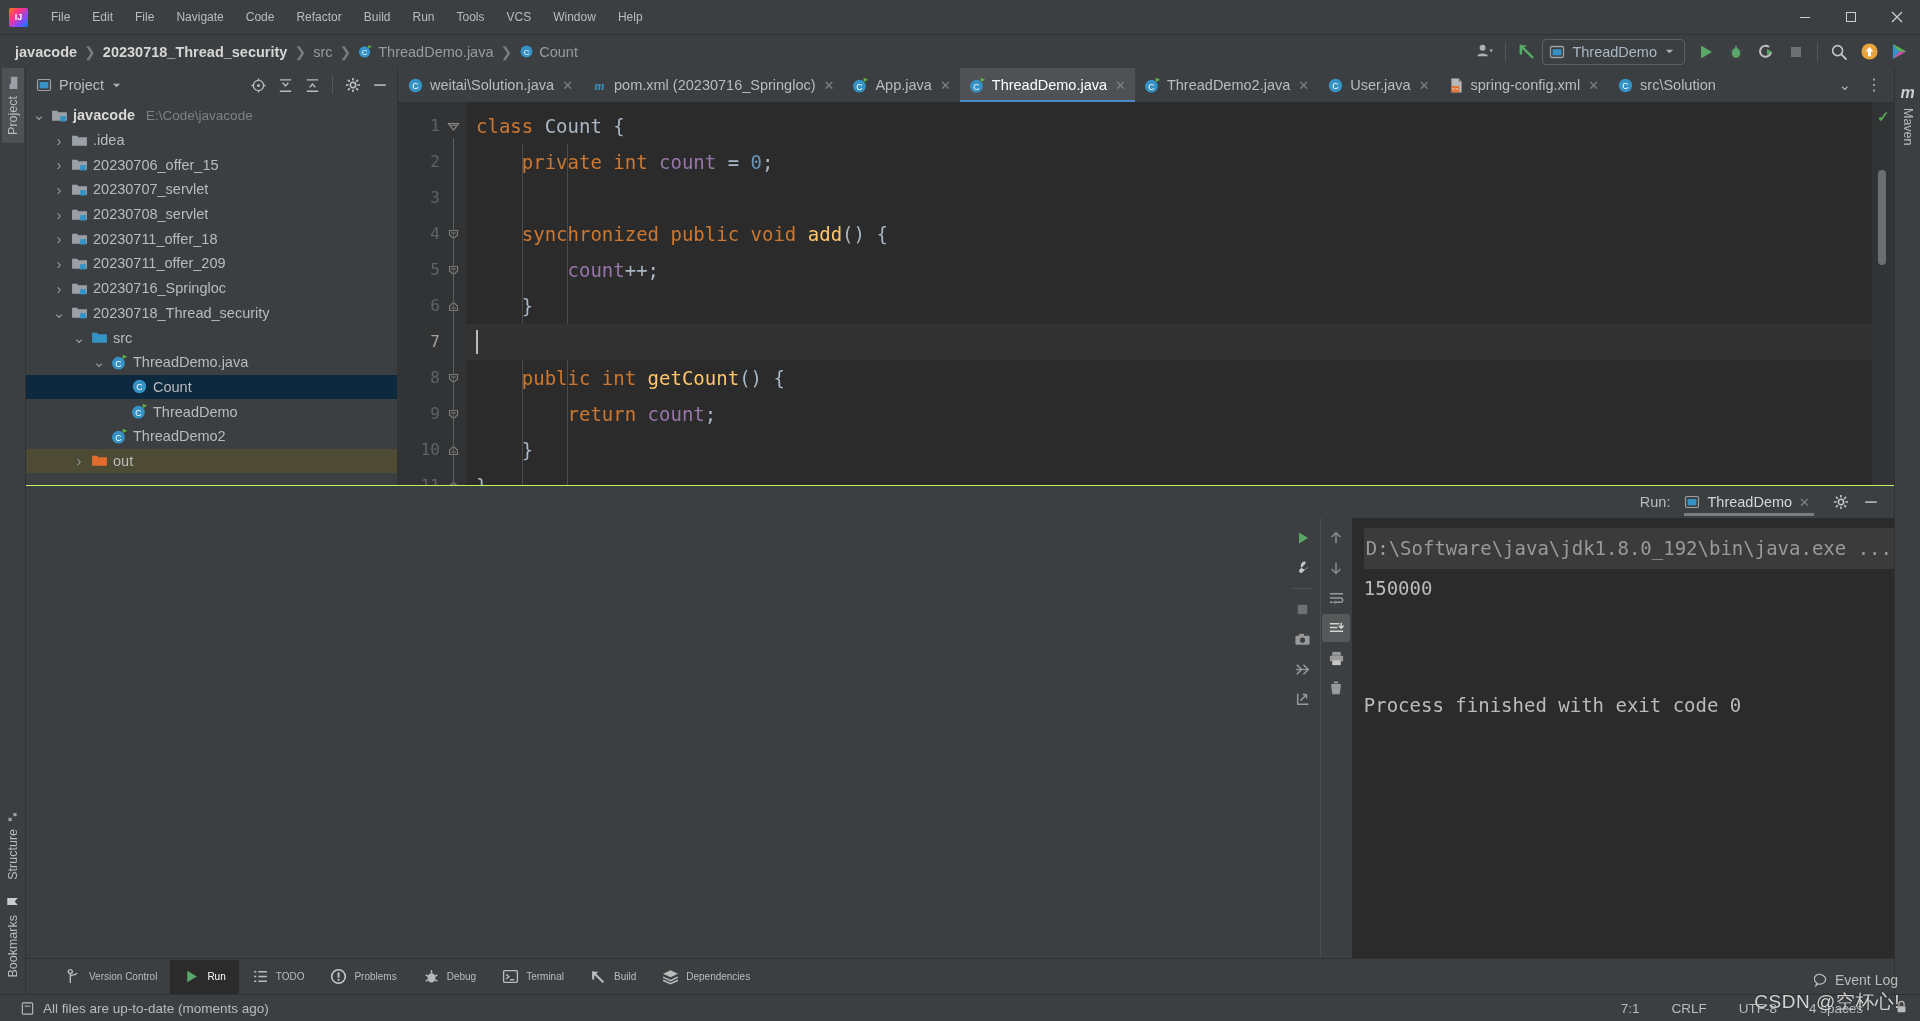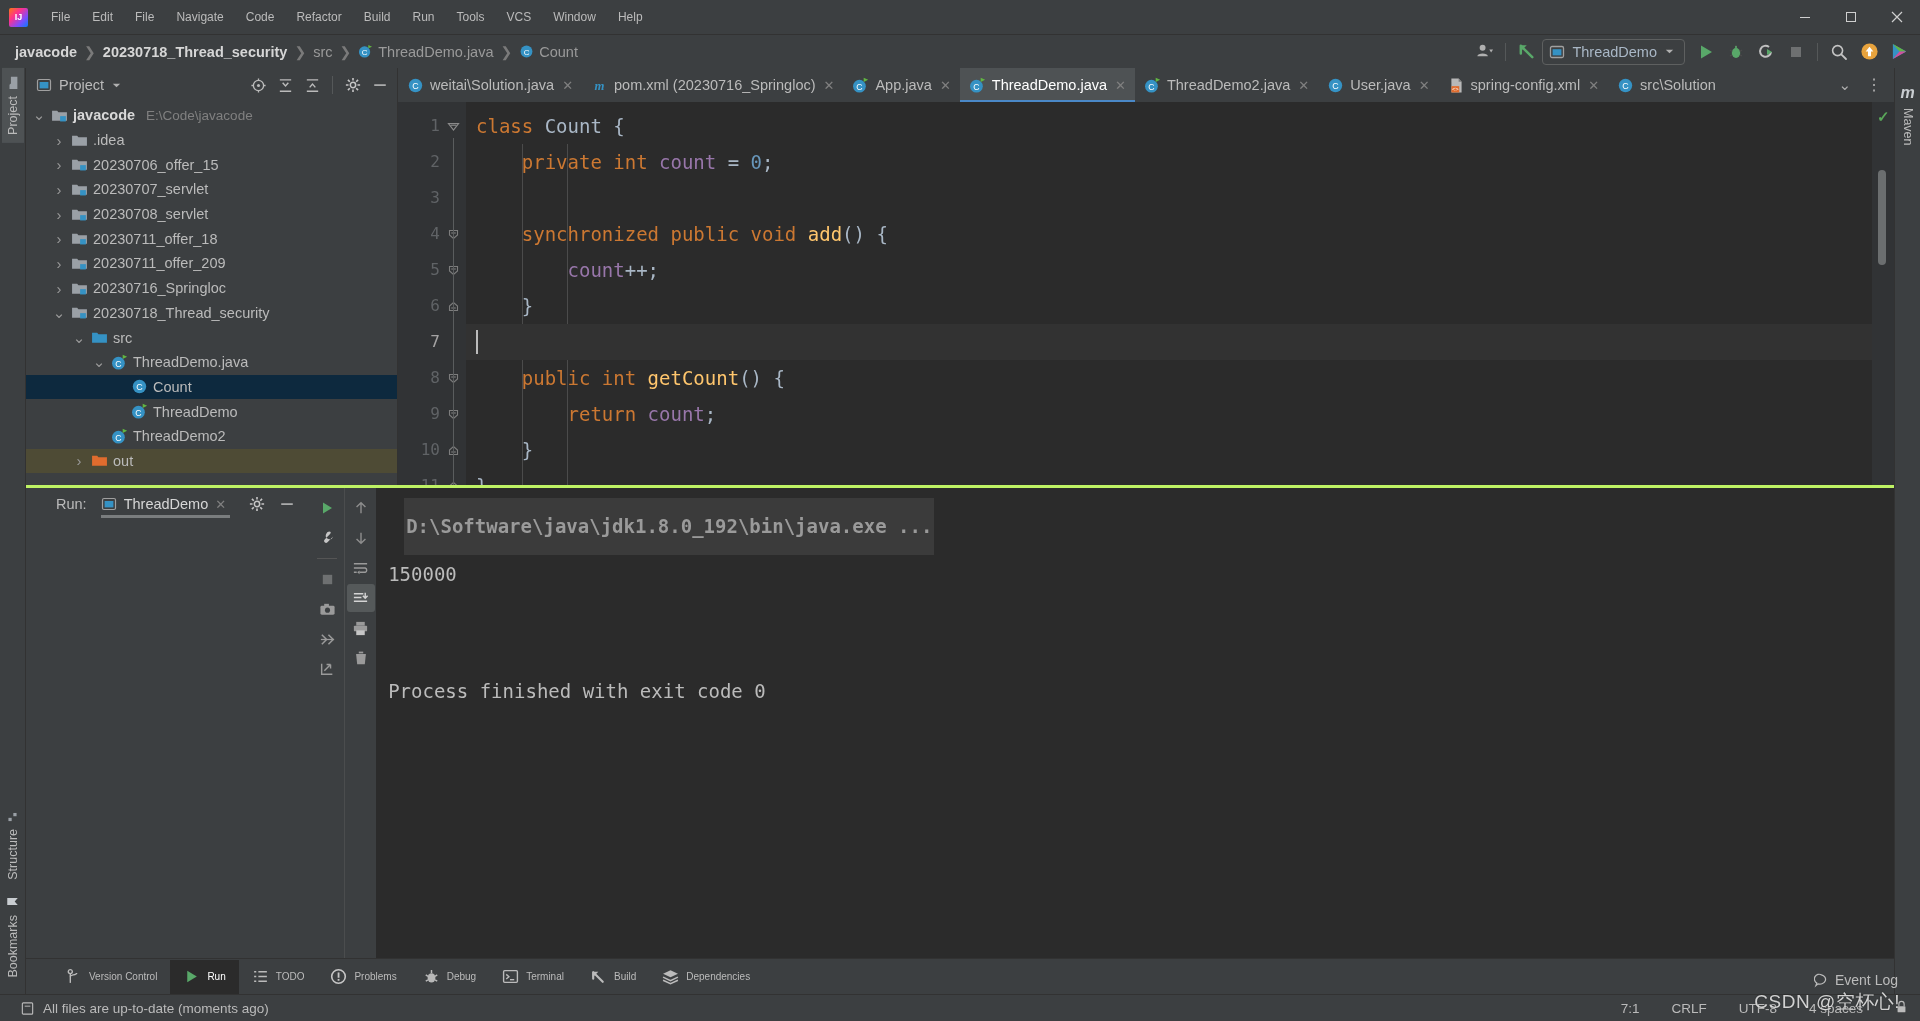--- a/index.html
+++ b/index.html
@@ -174,21 +174,21 @@
   .markers {
     width: 22px; flex: 0 0 22px; background: #313335; position: relative;
   }
   .check-ok { position: absolute; top: 6px; left: 5px; color: #5aa85a; font-size: 15px; font-weight: bold; }
   .vscroll {
     position: absolute; top: 68px; left: 6px; width: 8px; height: 95px;
     background: #6b6e6f; border-radius: 4px;
   }
 
   
-  .run-panel { flex: 0 0 473px; display: flex; background: #3c3f41; border-top: 3px solid #bef264; }
+  .run-panel { flex: 0 0 473px; display: flex; flex-direction: column; background: #3c3f41; border-top: 1px solid #bef264; align-items: flex-end; }
   .run-head {
     height: 32px; flex: 0 0 32px; display: flex; align-items: center; padding-left: 30px; gap: 14px;
     position: relative;
   }
   .run-label { font-size: 14.5px; color: #bbbbbb; }
   .run-tab {
     display: flex; align-items: center; gap: 7px; font-size: 14.5px; color: #d6d6d6;
     position: relative; padding: 0 4px 0 0; height: 32px;
   }
   .run-tab::after { content:""; position:absolute; left: 0; right: 0; bottom: 2px; height: 3px; background: #7a7d7e; }
@@ -202,21 +202,21 @@
     width: 32px; flex: 0 0 32px; background: #3c3f41; display: flex; flex-direction: column;
     align-items: center; padding-top: 6px; gap: 2px; border-left: 1px solid #4b4d4e;
   }
   .rt-btn { width: 28px; height: 28px; display: flex; align-items: center; justify-content: center; border-radius: 3px; }
   .rt-btn.on { background: #55595a; }
   .rt-sep { width: 20px; height: 1px; background: #555; margin: 4px 0; }
   .console {
     flex: 1 1 auto; background: #2b2b2b; font-family: "DejaVu Sans Mono", monospace;
     font-size: 19px; color: #bbbbbb; padding: 10px 0 0 0; overflow: hidden; line-height: 39px;
   }
-  .cmdline { color: #9a9a9a; background: #3b3b3b; display: inline-block; padding: 9px 2px; margin-left: 28px; font-weight: bold;}
+  .cmdline { color: #9a9a9a; background: #3b3b3b; display: inline-block; padding: 1px 2px; margin-left: 12px;}
   .cout { margin-left: 12px; }
 
   
   .bottom-strip {
     height: 36px; flex: 0 0 36px; background: #3c3f41; display: flex; align-items: center;
     border-top: 1px solid #323232; padding-left: 26px; gap: 0;
   }
   .bs-item {
     display: flex; align-items: center; gap: 7px; font-size: 10px; color: #bbbbbb;
     padding: 6px 13px; height: 34px; cursor: default;

